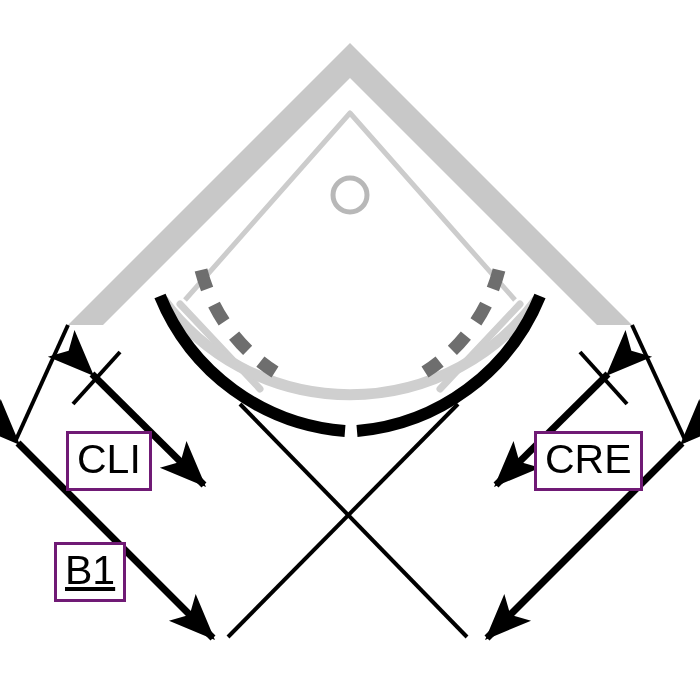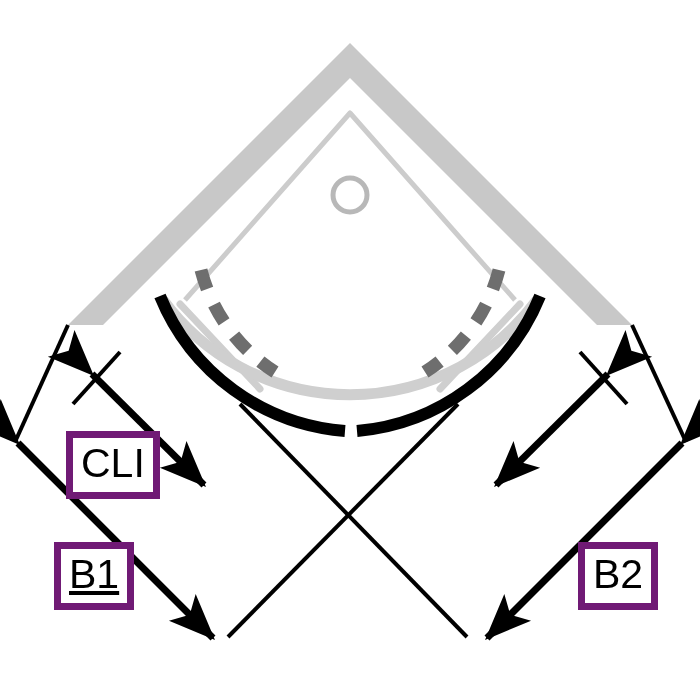--- a/index.html
+++ b/index.html
@@ -22,21 +22,21 @@
     position: absolute;
     top: 0;
     left: 0;
     width: 700px;
     height: 700px;
     display: block;
   }
   .dim-label {
     position: absolute;
     background: #ffffff;
-    border: 7px solid #701a75;
+    border: 3px solid #701a75;
     color: #000000;
     font-family: "Liberation Sans", sans-serif;
     font-weight: 400;
     line-height: 1;
     white-space: nowrap;
     box-sizing: border-box;
     display: flex;
     align-items: center;
     justify-content: center;
   }
@@ -122,18 +122,18 @@
     </g>
 
     <g>
       <line x1="682" y1="443" x2="487" y2="638" stroke="#000000" stroke-width="7" marker-start="url(#arrow-head)" marker-end="url(#arrow-head)"></line>
     </g>
 
   </svg>
 
   <div id="label-cli" class="dim-label size-lg">CLI</div>
 
+  <div id="label-cre" class="dim-label size-lg">CRE</div>
 
   <div id="label-b1" class="dim-label size-lg">B1</div>
 
-  <div id="label-b2" class="dim-label size-lg">B2</div>
 
 </div>
 
 </body></html>

